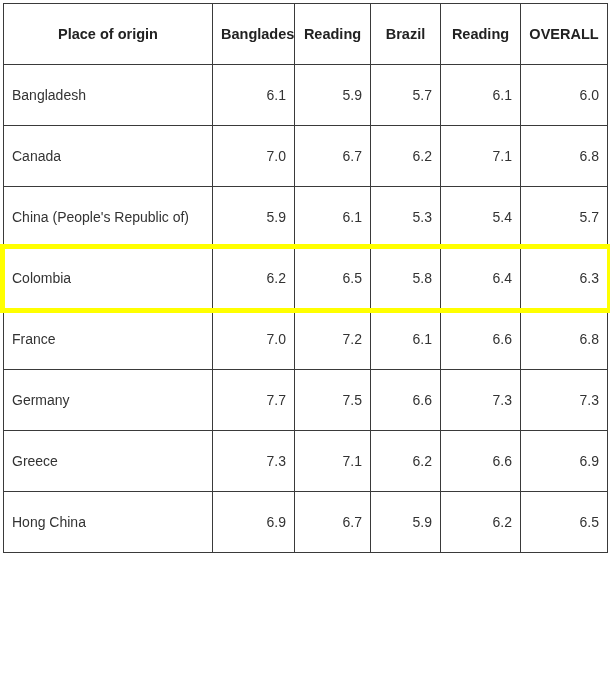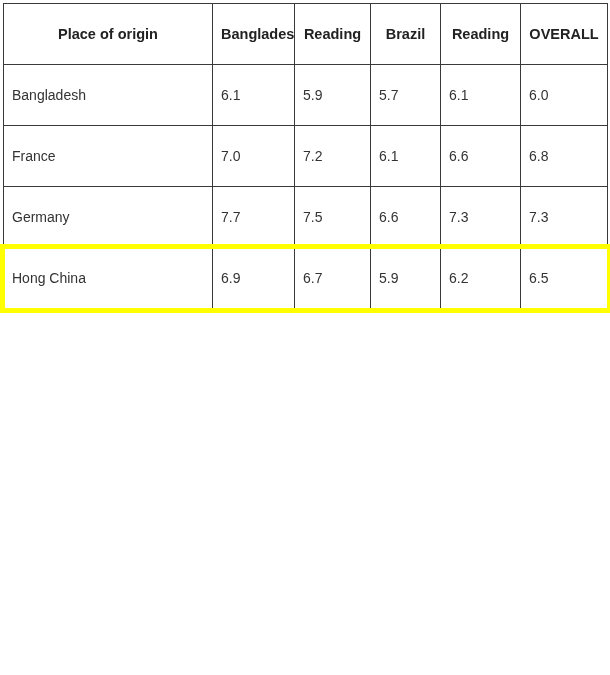--- a/index.html
+++ b/index.html
@@ -47,20 +47,21 @@
     text-align: center;
     color: #222222;
     font-size: 14.5px;
   }
 
   table.scores td.place {
     text-align: left;
   }
 
   table.scores td.score {
+    text-align: right;
   }
 
   
   col.c-place    { width: 209px; }
   col.c-listen   { width: 82px; }
   col.c-read     { width: 76px; }
   col.c-write    { width: 70px; }
   col.c-speak    { width: 80px; }
   col.c-overall  { width: 87px; }
 
@@ -98,36 +99,68 @@
     <tbody id="table-body">
         <tr>
           <td class="place">Bangladesh</td>
           <td class="score">6.1</td>
           <td class="score">5.9</td>
           <td class="score">5.7</td>
           <td class="score">6.1</td>
           <td class="score">6.0</td>
         </tr>
         <tr>
+          <td class="place">Canada</td>
+          <td class="score">7.0</td>
+          <td class="score">6.7</td>
+          <td class="score">6.2</td>
+          <td class="score">7.1</td>
+          <td class="score">6.8</td>
+        </tr>
+        <tr>
+          <td class="place">China (People's Republic of)</td>
+          <td class="score">5.9</td>
+          <td class="score">6.1</td>
+          <td class="score">5.3</td>
+          <td class="score">5.4</td>
+          <td class="score">5.7</td>
+        </tr>
+        <tr>
+          <td class="place">Colombia</td>
+          <td class="score">6.2</td>
+          <td class="score">6.5</td>
+          <td class="score">5.8</td>
+          <td class="score">6.4</td>
+          <td class="score">6.3</td>
+        </tr>
+        <tr>
           <td class="place">France</td>
           <td class="score">7.0</td>
           <td class="score">7.2</td>
           <td class="score">6.1</td>
           <td class="score">6.6</td>
           <td class="score">6.8</td>
         </tr>
         <tr>
           <td class="place">Germany</td>
           <td class="score">7.7</td>
           <td class="score">7.5</td>
           <td class="score">6.6</td>
           <td class="score">7.3</td>
           <td class="score">7.3</td>
         </tr>
         <tr>
+          <td class="place">Greece</td>
+          <td class="score">7.3</td>
+          <td class="score">7.1</td>
+          <td class="score">6.2</td>
+          <td class="score">6.6</td>
+          <td class="score">6.9</td>
+        </tr>
+        <tr>
           <td class="place">Hong China</td>
           <td class="score">6.9</td>
           <td class="score">6.7</td>
           <td class="score">5.9</td>
           <td class="score">6.2</td>
           <td class="score">6.5</td>
         </tr>
       </tbody>
   </table>
 

